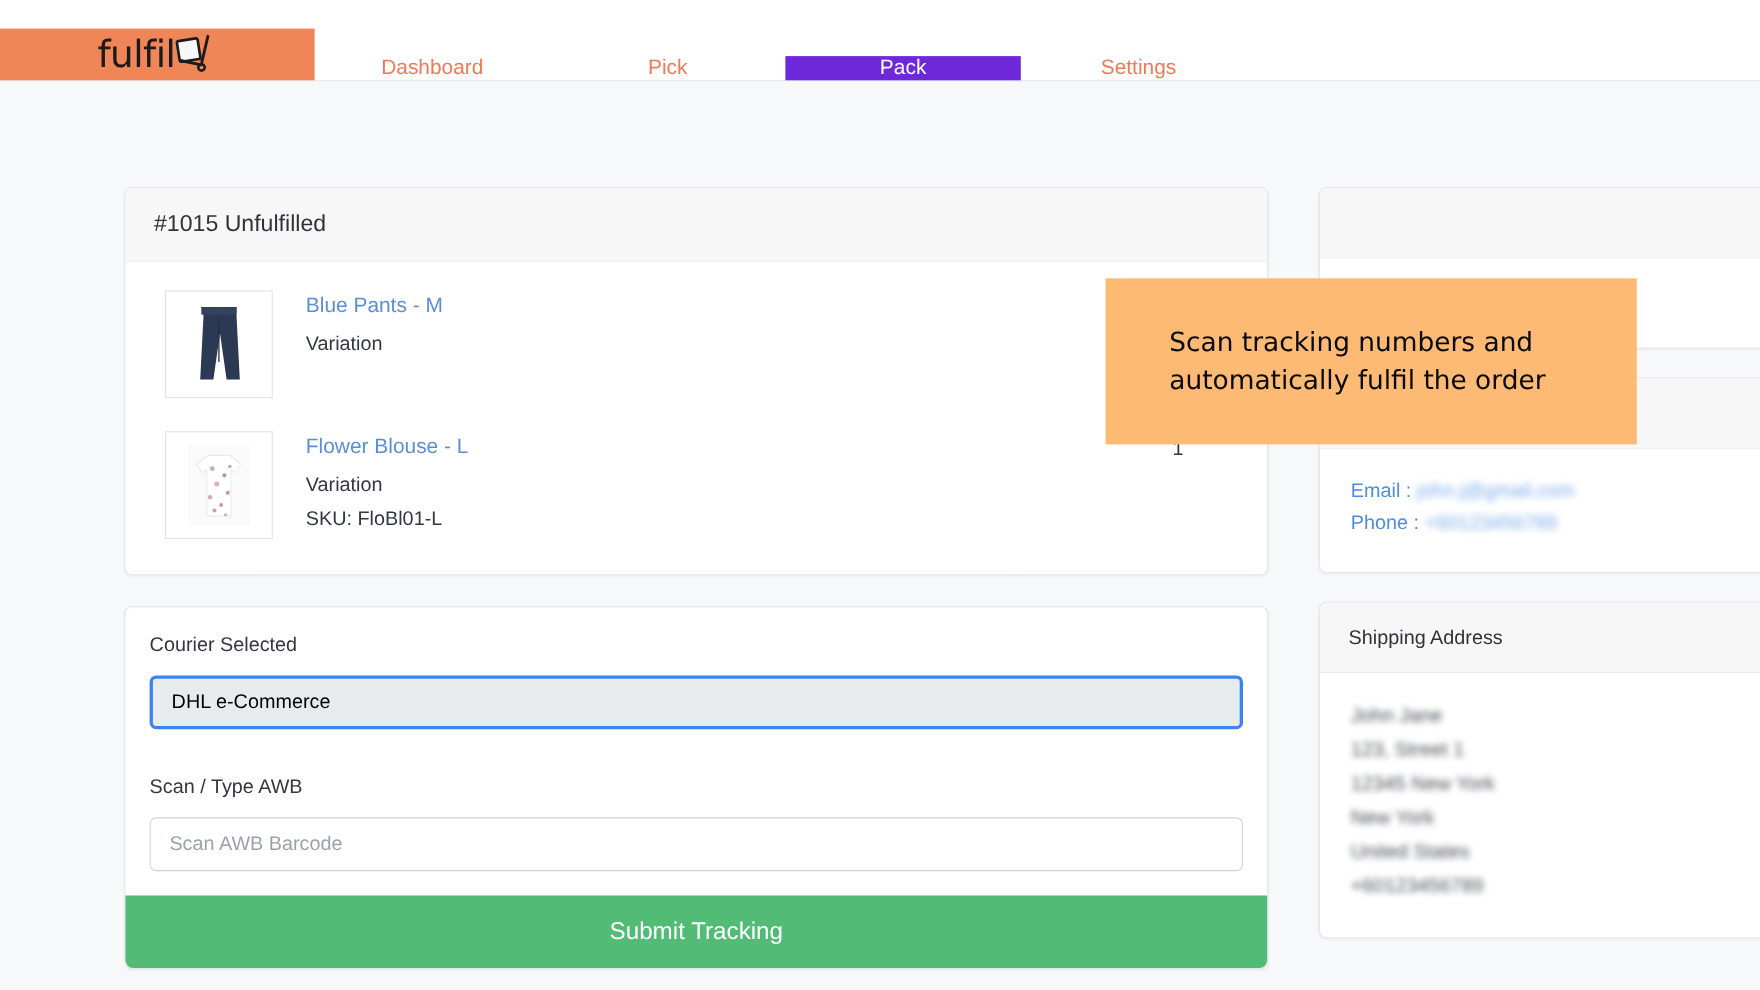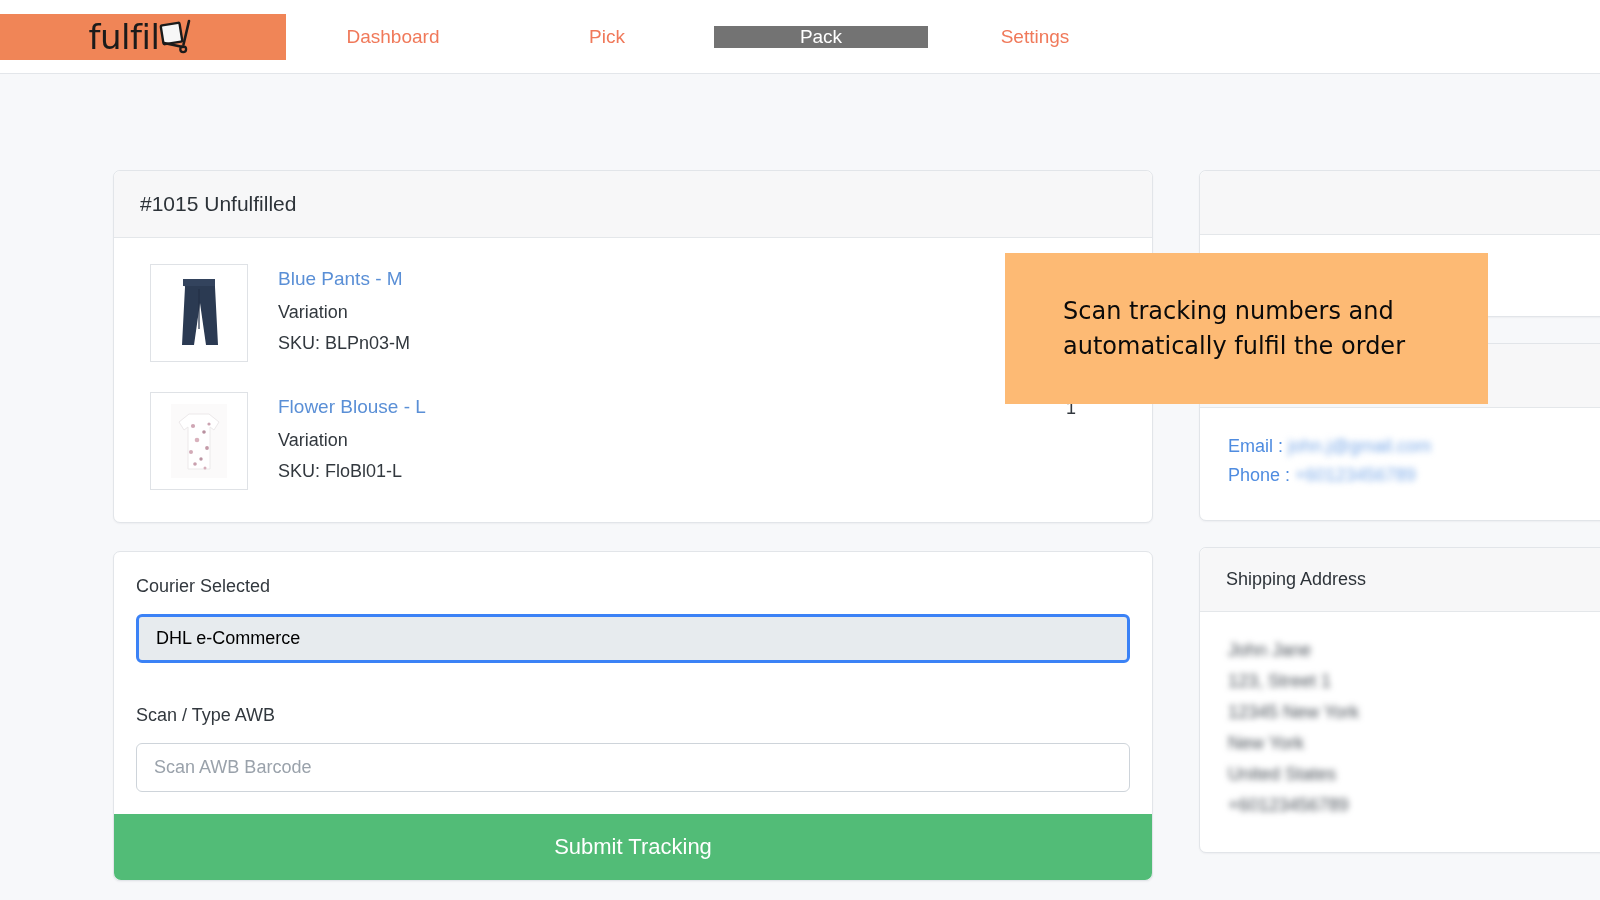--- a/index.html
+++ b/index.html
@@ -14,21 +14,21 @@
     font-family: "Liberation Sans", sans-serif;
     background: #f7f8fa;
     color: #2c3238;
     -webkit-font-smoothing: antialiased;
   }
 
   
   .topnav {
     position: relative;
     display: flex;
-    align-items: center;
+    align-items: flex-end;
     height: 74px;
     background: #ffffff;
     border-bottom: 1px solid #e3e6ea;
   }
 
   .brand {
     width: 286px;
     background: #f08557;
     display: flex;
     align-items: center;
@@ -70,21 +70,21 @@
     padding: 0 30px;
     min-width: 214px;
     cursor: pointer;
     background: transparent;
     border: none;
     font-family: "Liberation Sans", sans-serif;
     white-space: nowrap;
   }
 
   .navtab.active {
-    background: #737373;
+    background: #6d28d9;
     color: #ffffff;
   }
 
   .navtab.spacer-tab { flex: 1; min-width: 0; }
 
   
   .page {
     position: relative;
     display: flex;
     gap: 46px;
@@ -329,21 +329,20 @@
           <div class="thumb">
             <svg width="60" height="80" viewBox="0 0 60 80" aria-hidden="true">
               <path d="M14 6 h32 v8 l3 58 h-12 l-6 -42 l-6 42 h-12 l3 -58 z" fill="#2b3a52"></path>
               <path d="M14 6 h32 v7 h-32 z" fill="#33435d"></path>
               <path d="M30 16 v40" stroke="#233046" stroke-width="1.2" fill="none"></path>
             </svg>
           </div>
           <div class="item-info">
             <span class="item-title">Blue Pants - M</span>
             <div class="item-sub">Variation</div>
-            <div class="item-sku">SKU: BLPn03-M</div>
           </div>
           <div class="item-qty">1</div>
         </div>
 
         <div class="item-row">
           <div class="thumb">
             <svg width="56" height="74" viewBox="0 0 56 74" aria-hidden="true">
               <rect x="0" y="0" width="56" height="74" fill="#fbfafa"></rect>
               <path d="M18 10 h20 l10 8 l-5 8 l-4 -3 v42 h-22 v-42 l-4 3 l-5 -8 z" fill="#ffffff" stroke="#ece9ea" stroke-width="1"></path>
               <circle cx="22" cy="22" r="2.1" fill="#cfa6b4"></circle>

